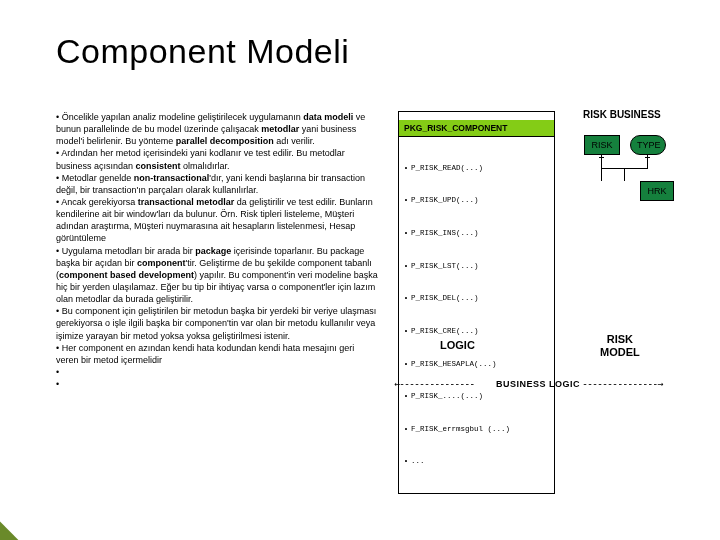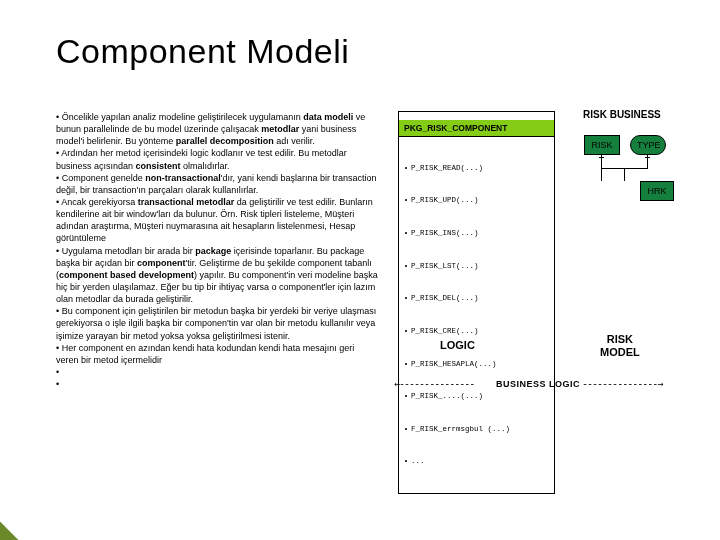--- a/index.html
+++ b/index.html
@@ -46,24 +46,24 @@
 
   <h1 class="title">Component Modeli</h1>
 
   <div class="body">
 
     <div class="col-text">
       <p>
         <span>• Öncelikle yapılan analiz modeline geliştirilecek uygulamanın </span><b>data modeli</b><span> ve bunun parallelinde de bu model üzerinde çalışacak </span><b>metodlar</b><span> yani business model'i belirlenir. Bu yönteme </span><b>parallel decomposition</b><span> adı verilir.</span>
       </p>
       <p>
-        <span>• Ardından her metod içerisindeki logic kodlanır ve test edilir. Bu metodlar business açısından </span><b>consistent</b><span> olmalıdırlar.</span>
+        <span>• Ardından her metod içerisindeki yani kodlanır ve test edilir. Bu metodlar business açısından </span><b>consistent</b><span> olmalıdırlar.</span>
       </p>
       <p>
-        <span>• Component genelde </span><b>non-transactional</b><span>'dır, yani kendi başlarına bir transaction değil, bir transaction'ın parçaları olarak kullanılırlar.</span>
+        <span>• Metodlar genelde </span><b>non-transactional</b><span>'dır, yani kendi başlarına bir transaction değil, bir transaction'ın parçaları olarak kullanılırlar.</span>
       </p>
       <p>
         <span>• Ancak gerekiyorsa </span><b>transactional metodlar</b><span> da geliştirilir ve test edilir. Bunların kendilerine ait bir window'ları da bulunur. Örn. Risk tipleri listeleme, Müşteri adından araştırma, Müşteri nuymarasına ait hesapların listelenmesi, Hesap görüntüleme</span>
       </p>
       <p>
         <span>• Uygulama metodları bir arada bir </span><b>package</b><span> içerisinde toparlanır.</span>
         <span>Bu package başka bir açıdan bir </span><b>component</b><span>'tir. Geliştirme de bu şekilde component tabanlı (</span><b>component based development</b><span>) yapılır. Bu component'in veri modeline başka hiç bir yerden ulaşılamaz. Eğer bu tip bir ihtiyaç varsa o component'ler için lazım olan metodlar da burada geliştirilir.</span>
       </p>
       <p>• Bu component için geliştirilen bir metodun başka bir yerdeki bir veriye ulaşması gerekiyorsa o işle ilgili başka bir componen'tin var olan bir metodu kullanılır veya işimize yarayan bir metod yoksa yoksa geliştirilmesi istenir.</p>
       <p>• Her component en azından kendi hata kodundan kendi hata mesajını geri veren bir metod içermelidir</p>

